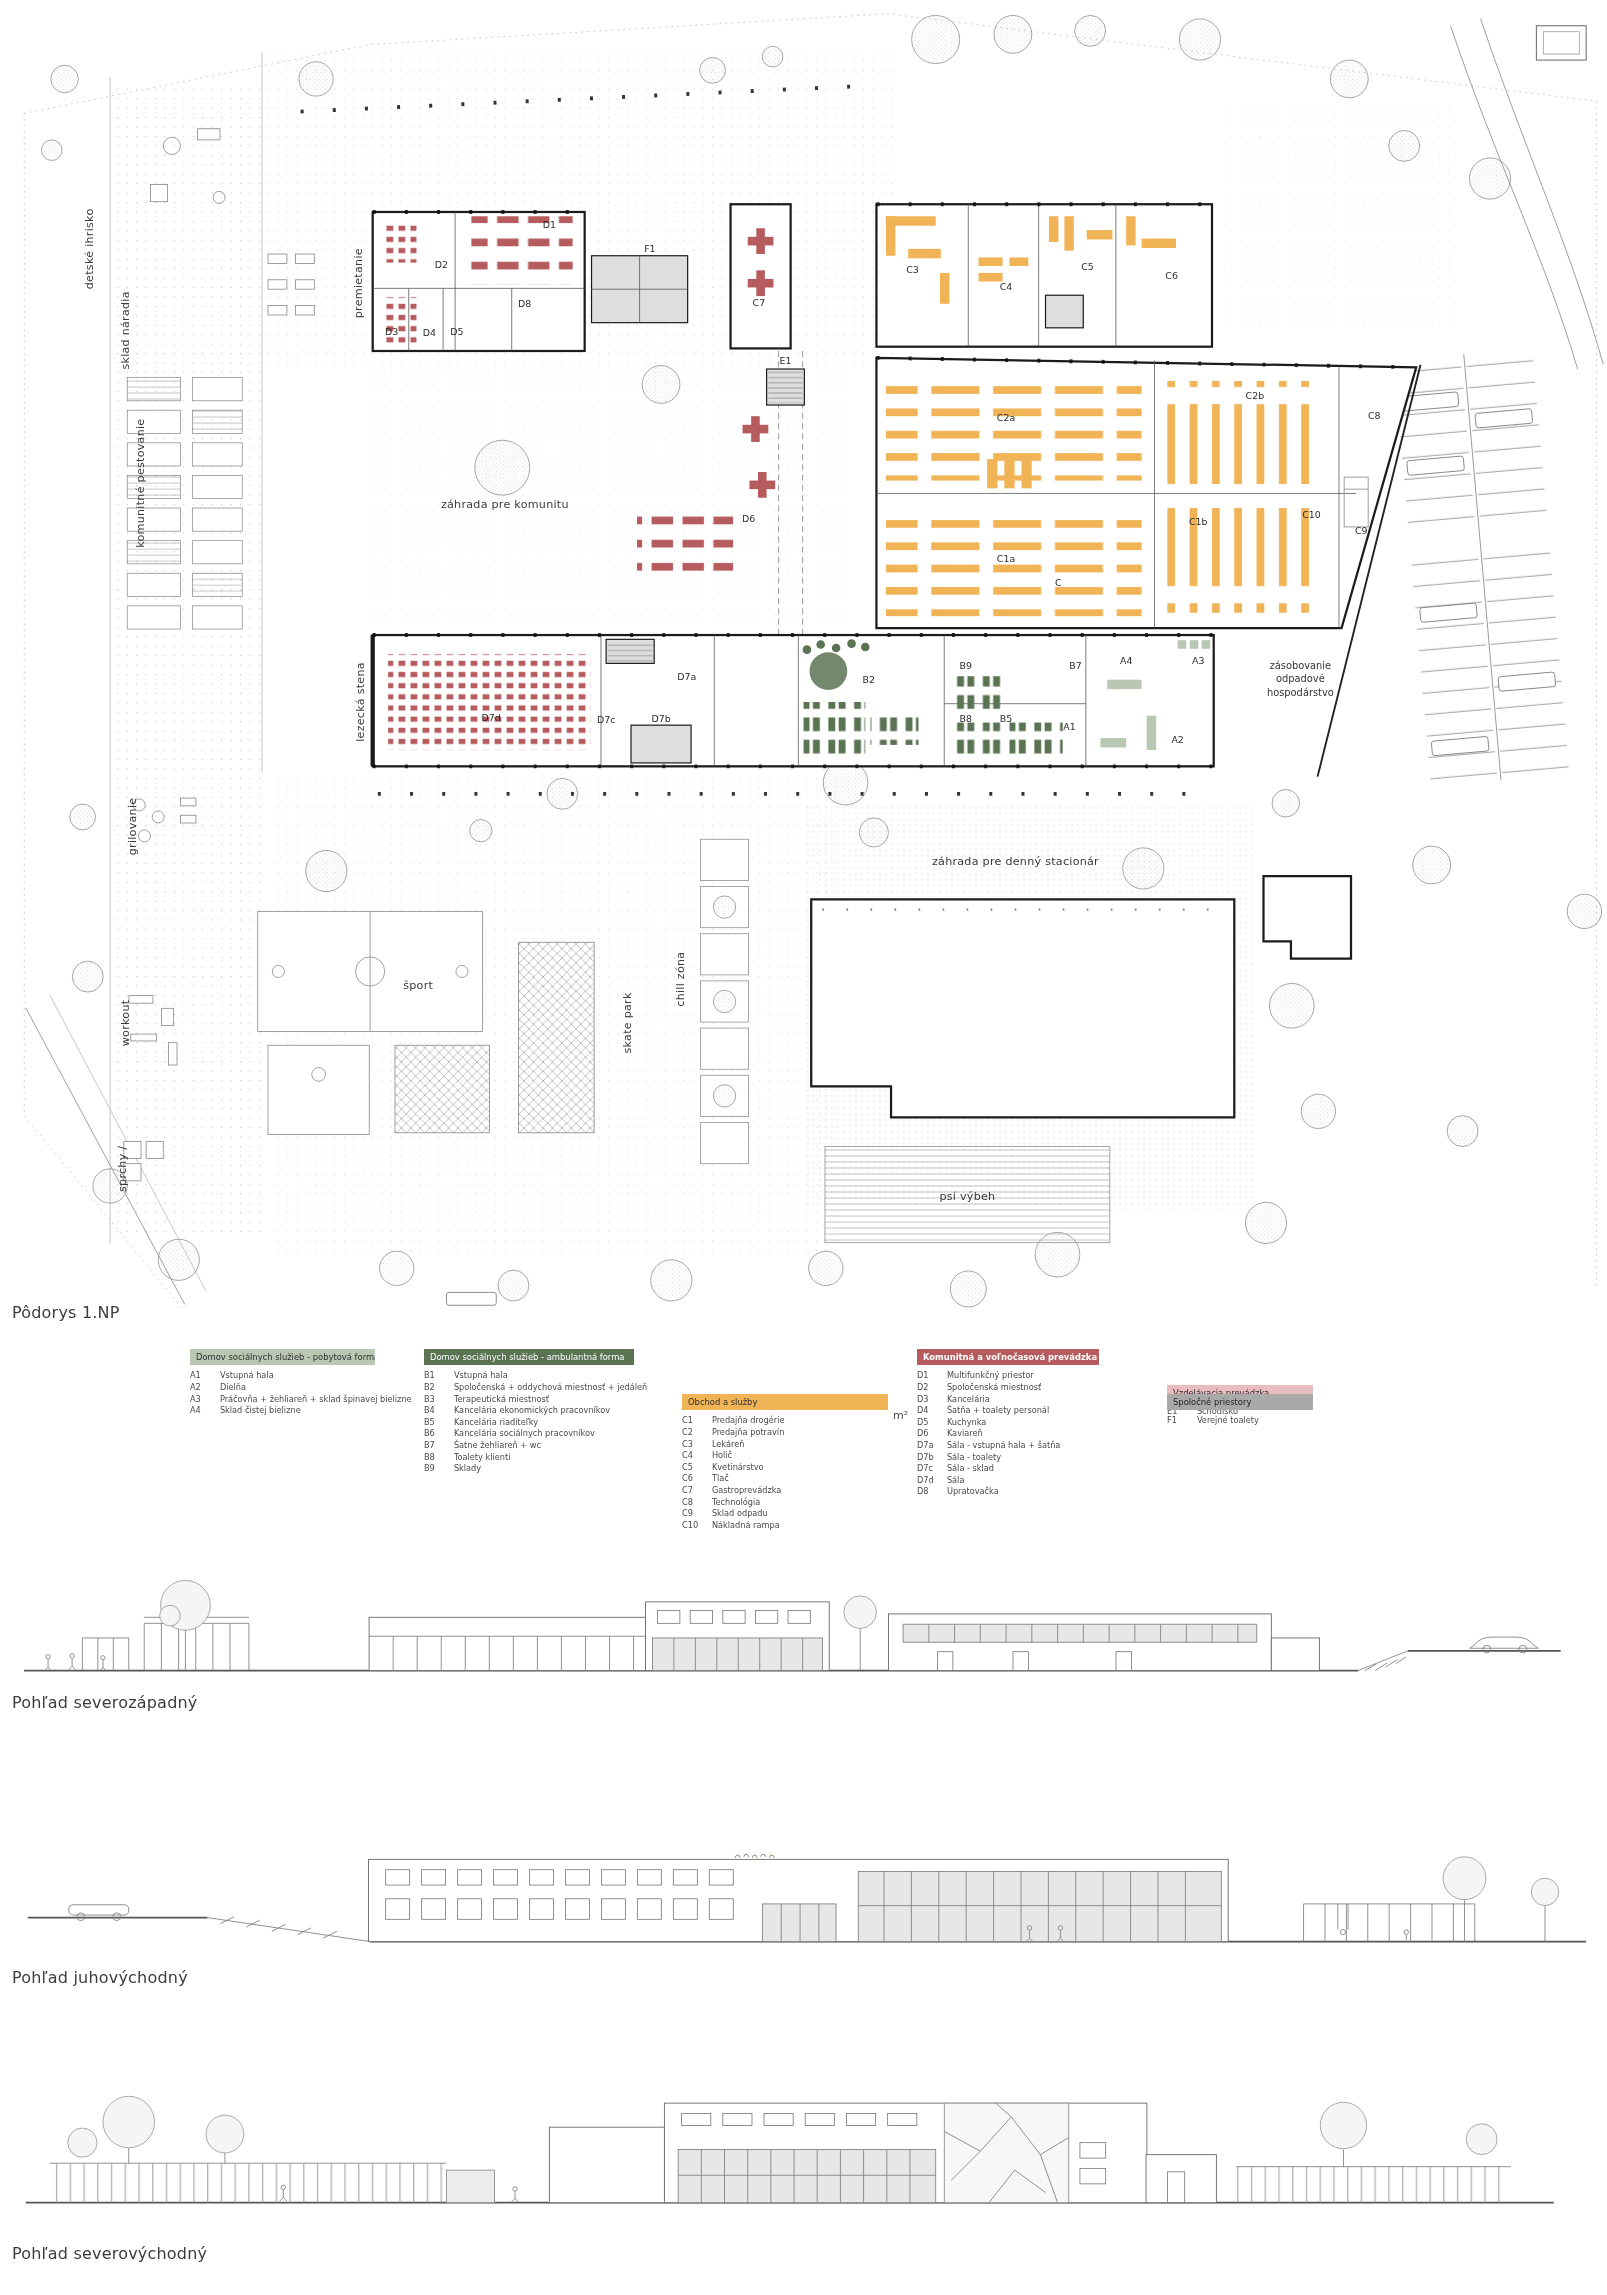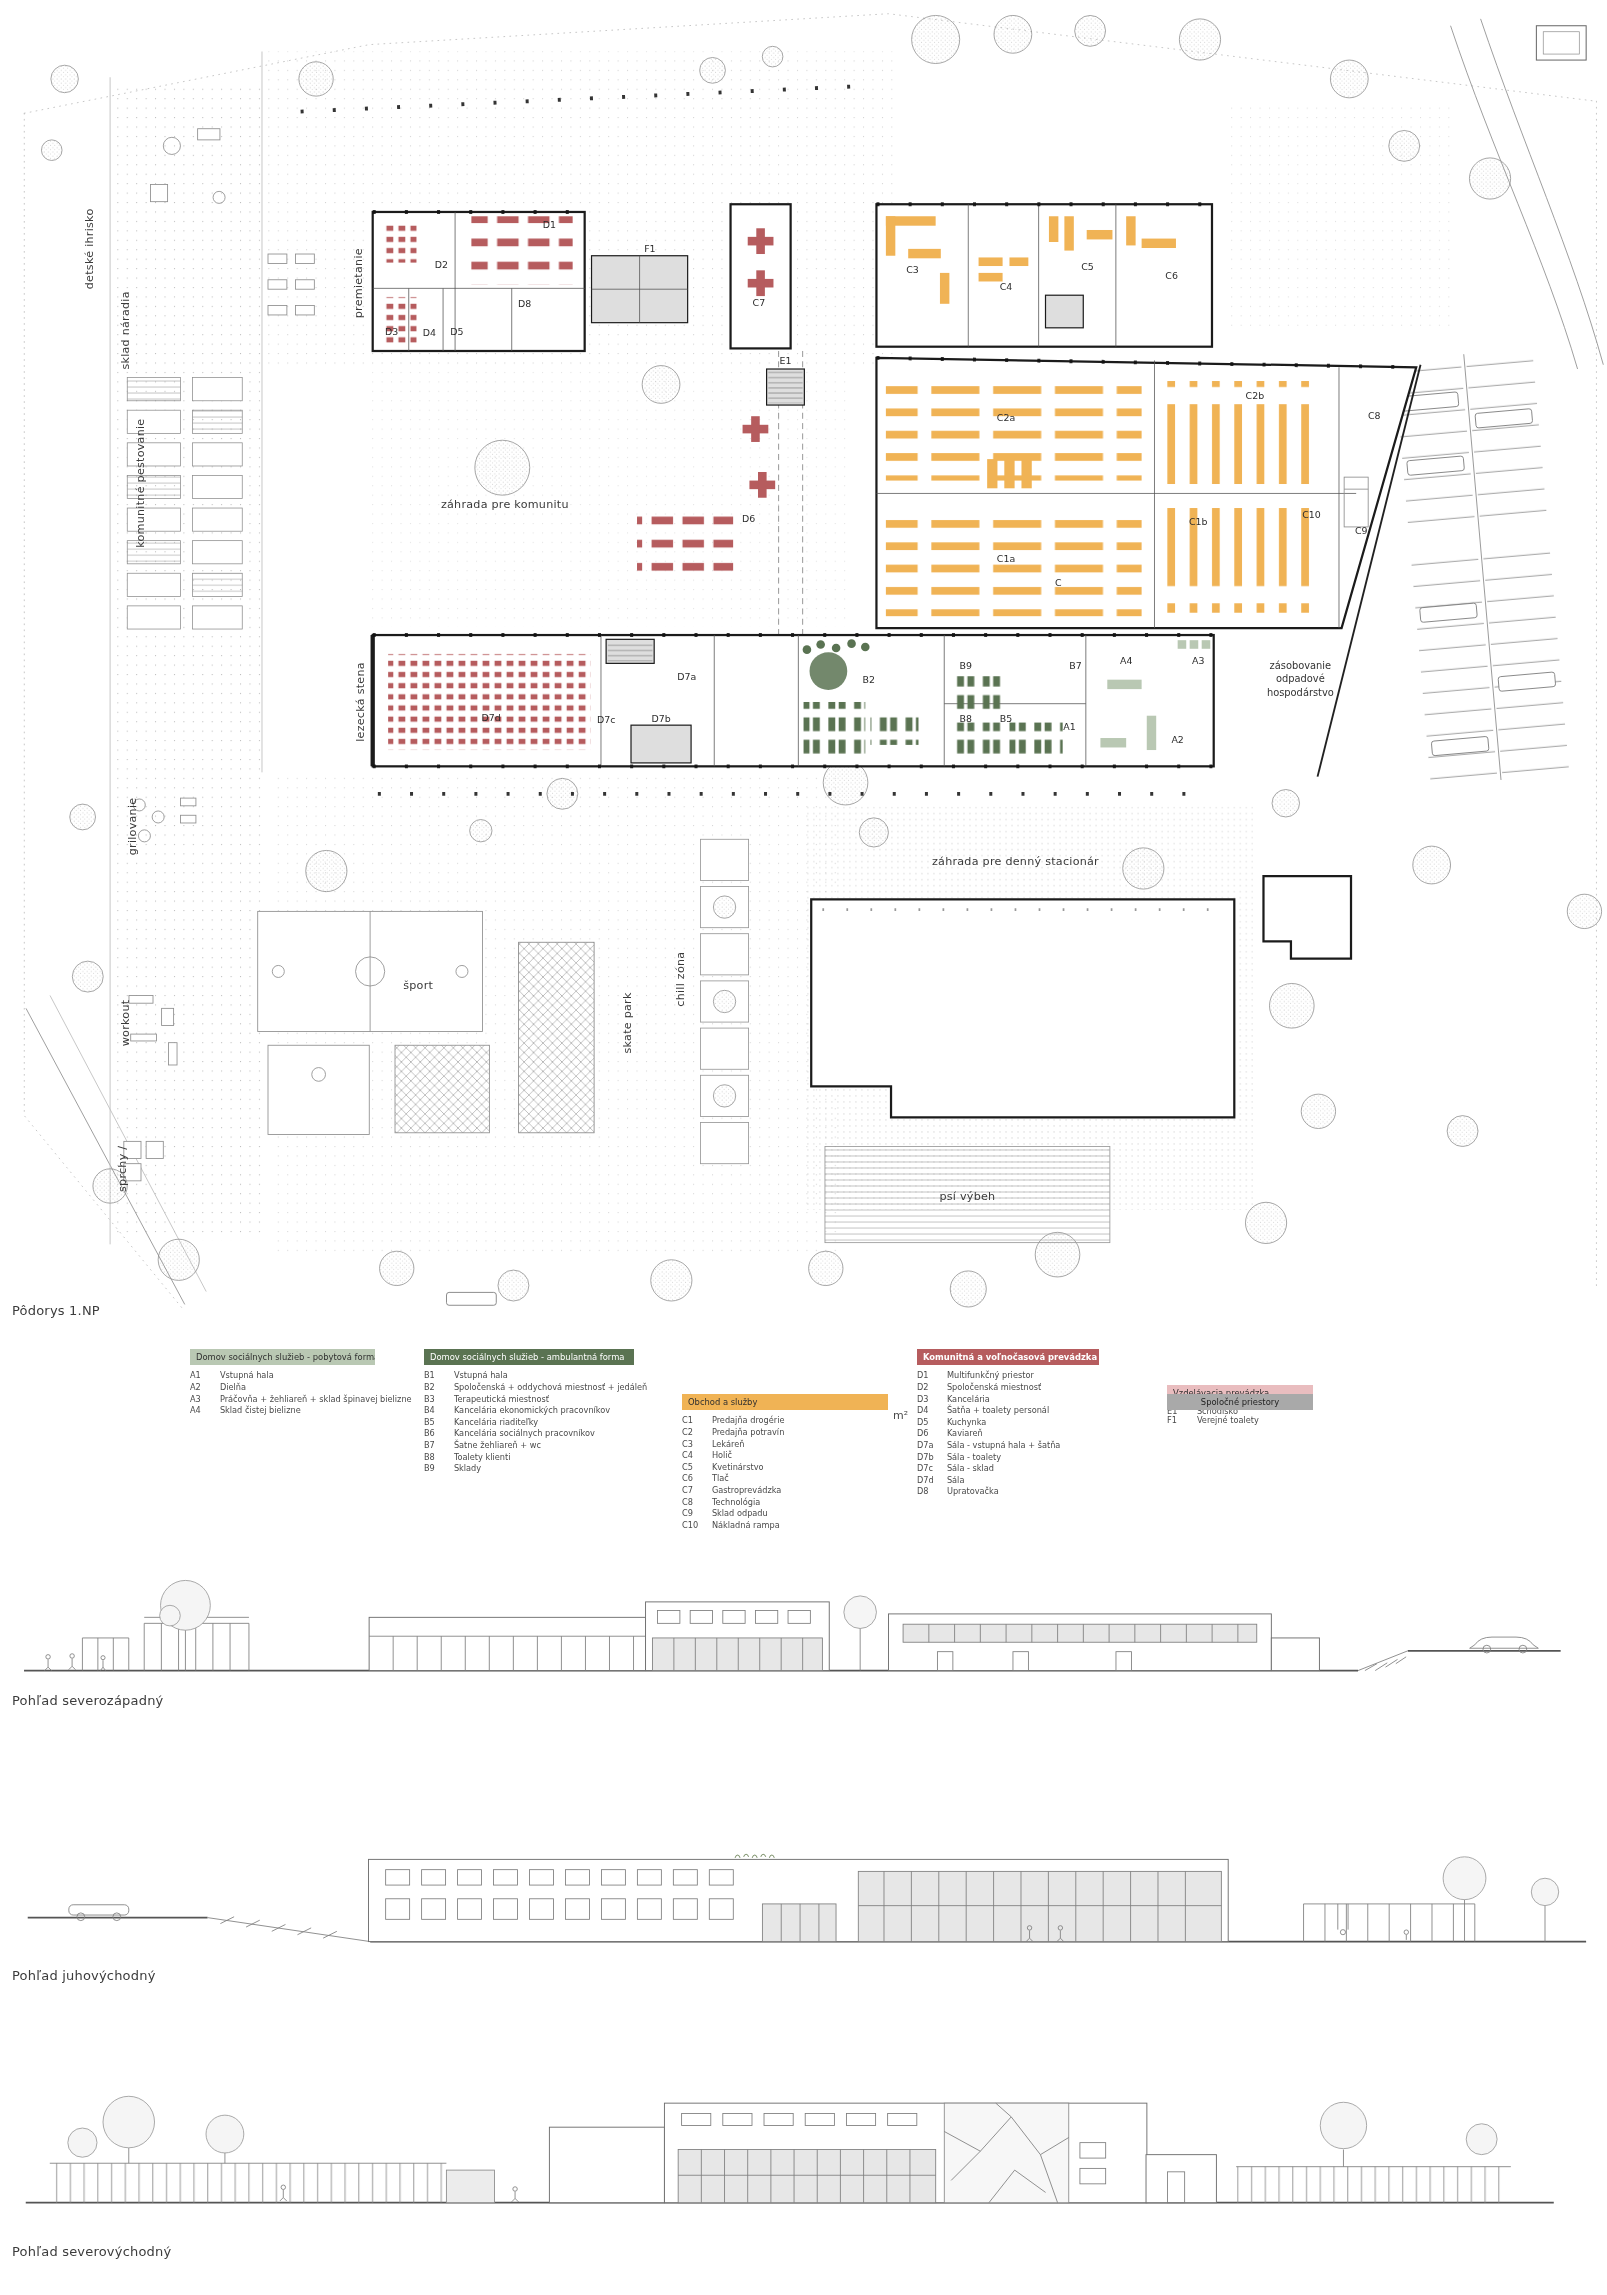--- a/index.html
+++ b/index.html
@@ -5,28 +5,28 @@
   :root{
     --c-pobytova:#b9c8b3; --c-ambulantna:#5a7352; --c-obchod:#f0b355;
     --c-komunitna:#b65c5e; --c-vzdelavacia:#e9bdbf; --c-spolocne:#a9a9a9;
     --c-grayroom:#dedede;
   }
   *{margin:0;padding:0;box-sizing:border-box;}
   html,body{background:#fff;}
   body{width:1607px;height:2295px;font-family:"DejaVu Sans",sans-serif;color:#3a3a3a;}
   .sheet{position:relative;width:1607px;height:2295px;background:#fff;overflow:hidden;}
   .abs{position:absolute;}
-  .sheet-label{position:absolute;font-size:13px;color:#3c3c3c;letter-spacing:0.2px;}
+  .sheet-label{position:absolute;font-size:16px;color:#3c3c3c;letter-spacing:0.2px;}
   
   .legend{position:absolute;top:1349px;left:0;width:1607px;height:172px;font-size:8.2px;}
   .lg{position:absolute;top:0;}
   .lg-header{height:16.3px;line-height:16.3px;padding:0 6px;font-size:8.4px;color:#2f2f2f;white-space:nowrap;overflow:hidden;}
   .h-a{background:var(--c-pobytova);} .h-b{background:var(--c-ambulantna);color:#fff;}
   .h-c{background:var(--c-obchod);margin-top:45px;} .h-d{background:var(--c-komunitna);color:#fff;font-weight:bold;}
-  .h-e{background:var(--c-vzdelavacia);margin-top:36px;} .h-f{background:var(--c-spolocne);color:#222;text-align:center;}
+  .h-e{background:var(--c-vzdelavacia);margin-top:36px;} .h-f{background:var(--c-spolocne);color:#222;}
   .lg-items{list-style:none;margin-top:5.2px;}
   .lg-item{display:flex;gap:6.9px;line-height:11.6px;color:#4a4a4a;white-space:nowrap;}
   .lg-item .code{width:23px;flex:none;}
   
   svg text{font-family:"DejaVu Sans",sans-serif;}
   .rlabel{font-size:11px;fill:#2d2d2d;text-anchor:middle;}
   .slabel{font-size:13px;fill:#3a3a3a;text-anchor:middle;letter-spacing:.3px;}
   .slabel-sm{font-size:11.5px;fill:#333;text-anchor:middle;}
   .wall{fill:#fff;stroke:#1b1b1b;stroke-width:2.6;}
   .part{stroke:#555;stroke-width:.9;fill:none;}

